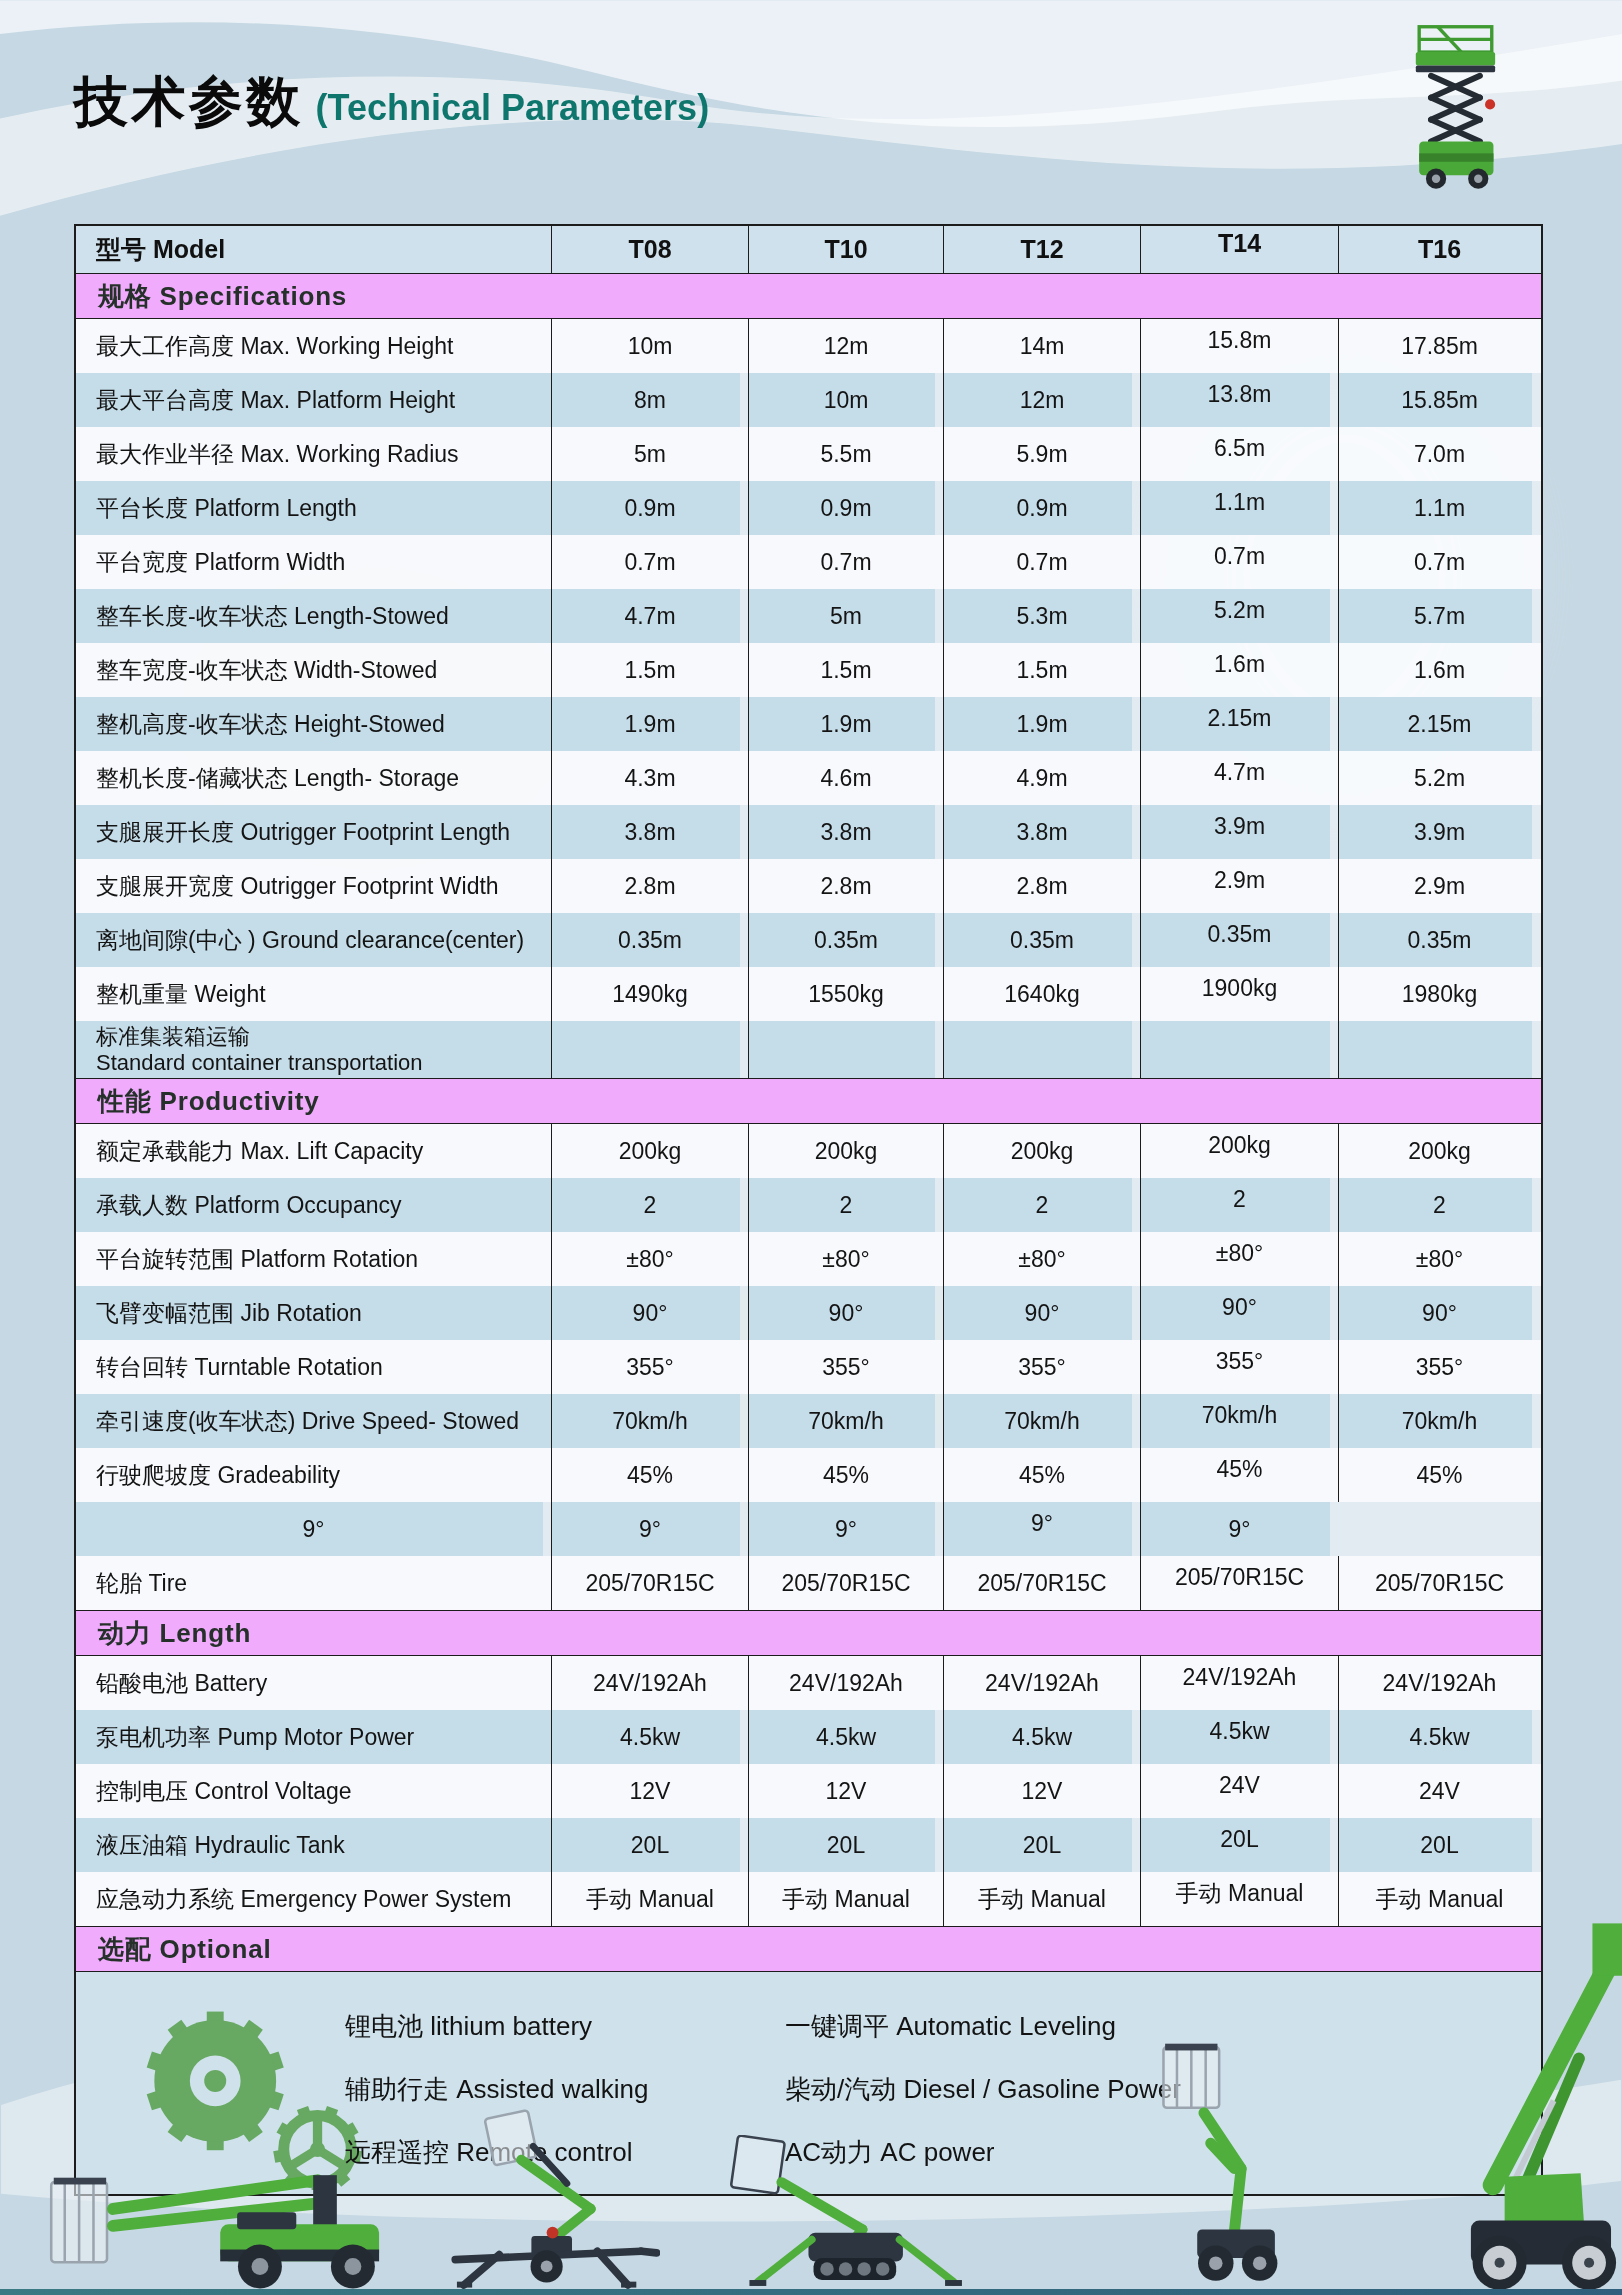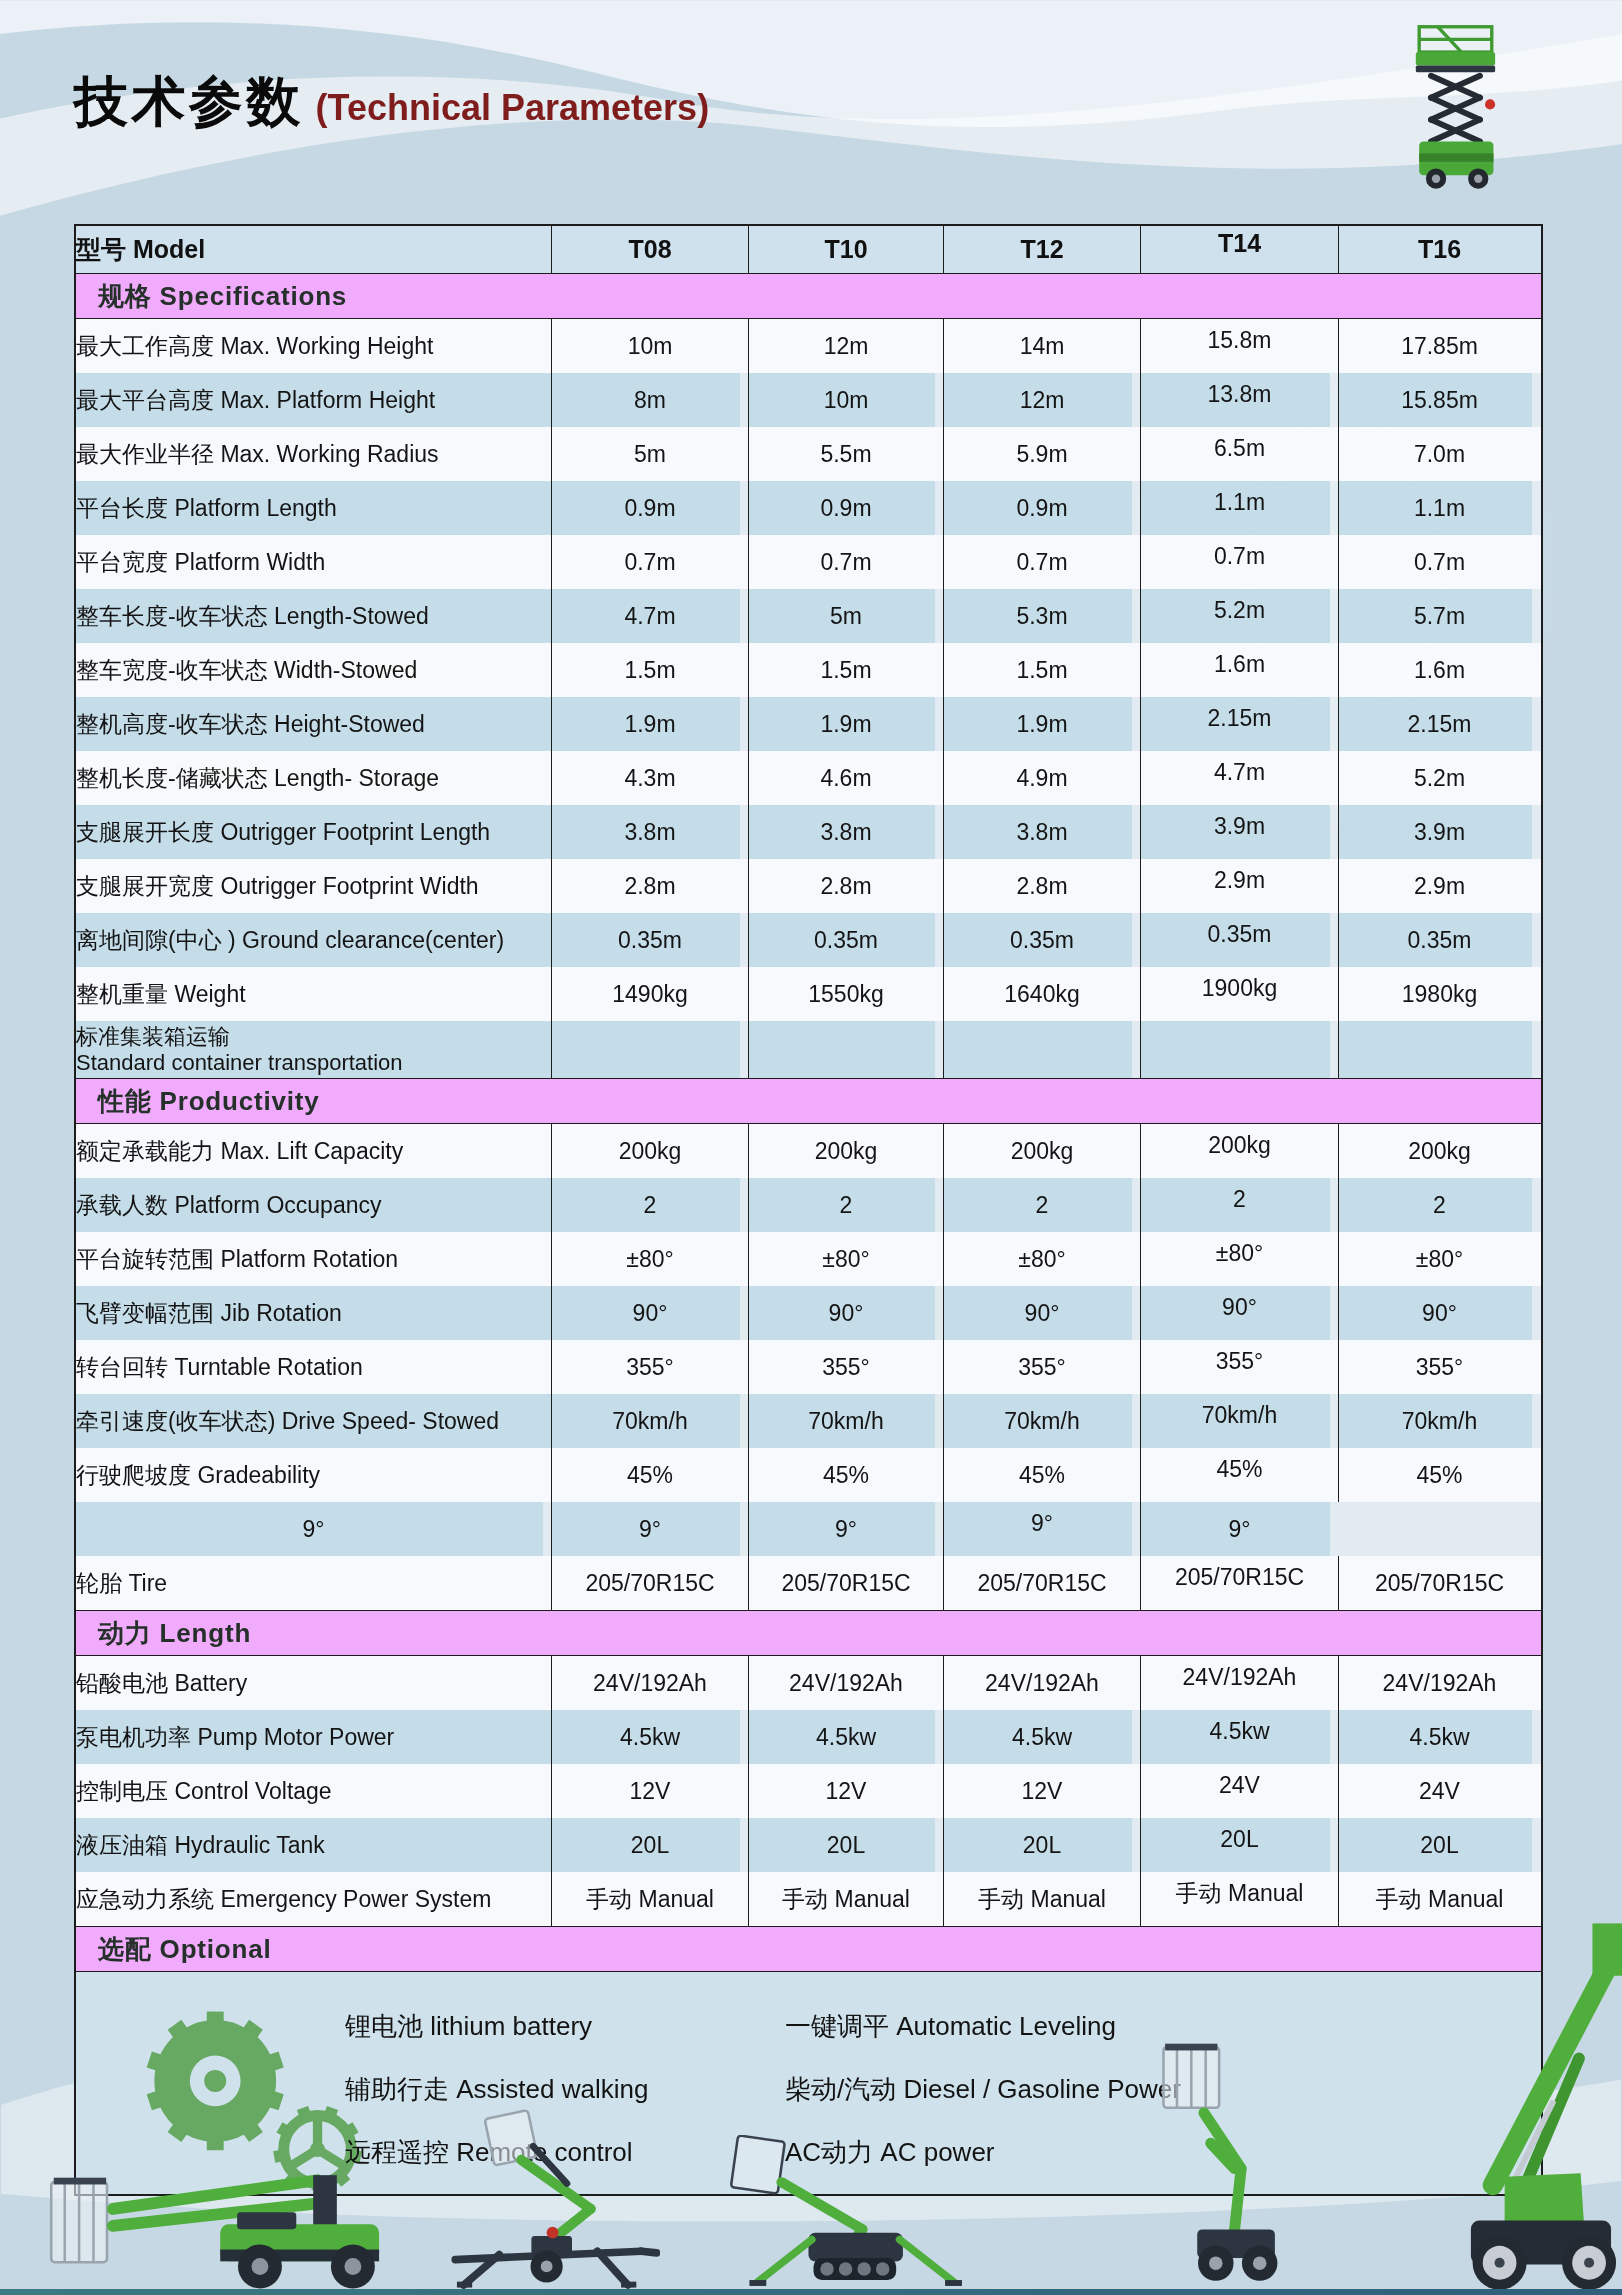--- a/index.html
+++ b/index.html
@@ -9,40 +9,40 @@
     font-family:"Liberation Sans","DejaVu Sans",sans-serif;
     background:#c6d8e3;
     overflow:hidden;
   }
   .wave { position:absolute; left:0; z-index:0; pointer-events:none; }
   .blob { position:absolute; z-index:0; border-radius:50%; filter:blur(34px); opacity:.22; }
 
   
   .title-wrap{ position:absolute; left:74px; top:66px; z-index:2; display:flex; align-items:baseline; gap:12px;}
   .title-zh{ font-size:54px; font-weight:bold; color:#0a0a0a; letter-spacing:3.4px;}
-  .title-en{ font-size:36px; font-weight:bold; color:#7f1d1d; letter-spacing:0px;}
+  .title-en{ font-size:36px; font-weight:bold; color:#0f766e; letter-spacing:0px;}
 
   
   .tbl{
     position:absolute; left:74px; top:224px; width:1469px; z-index:1;
     border:2.5px solid #1c1c1c;
     background:rgba(250,252,253,0.55);
   }
   .grid{ display:grid; grid-template-columns:475px 197px 195px 197px 198px 202px; }
   .hdr{ height:47px; background:#cfe1ec; }
   .hdr .c{ font-weight:bold; font-size:25px; color:#111; }
   .greenbar{
     height:46px; background:#f0abfc;
     border-top:1.7px solid #1c1c1c; border-bottom:1.7px solid #1c1c1c;
     display:flex; align-items:center; padding-left:22px;
     font-size:26px; font-weight:bold; color:#26302a; letter-spacing:0.8px;
   }
   .c{ display:flex; align-items:center; justify-content:center; font-size:23px; color:#141414; }
   .c + .c{ border-left:1.7px solid #1c1c1c; }
-  .lab{ justify-content:flex-start; text-align:left; }
+  .lab{ justify-content:flex-start; padding-left:20px; text-align:left; }
   .trow{ height:54px; display:grid; grid-template-columns:475px 197px 195px 197px 198px 202px; background:transparent; }
   .rows .trow:nth-child(odd){ background:rgba(250,252,254,0.85); }
   .rows .trow:nth-child(even) .lab{ background:#c5dce9; }
   .rows .trow:nth-child(even) .val{
     background:linear-gradient(#c5dce9,#c5dce9) left top / calc(100% - 7.6px) 100% no-repeat;
   }
   .trow.tall{ height:57px; }
   .lab.two{ flex-direction:column; align-items:flex-start; justify-content:center; line-height:1.15; font-size:22px; }
   .raised{ position:relative; top:-6px; }
 

